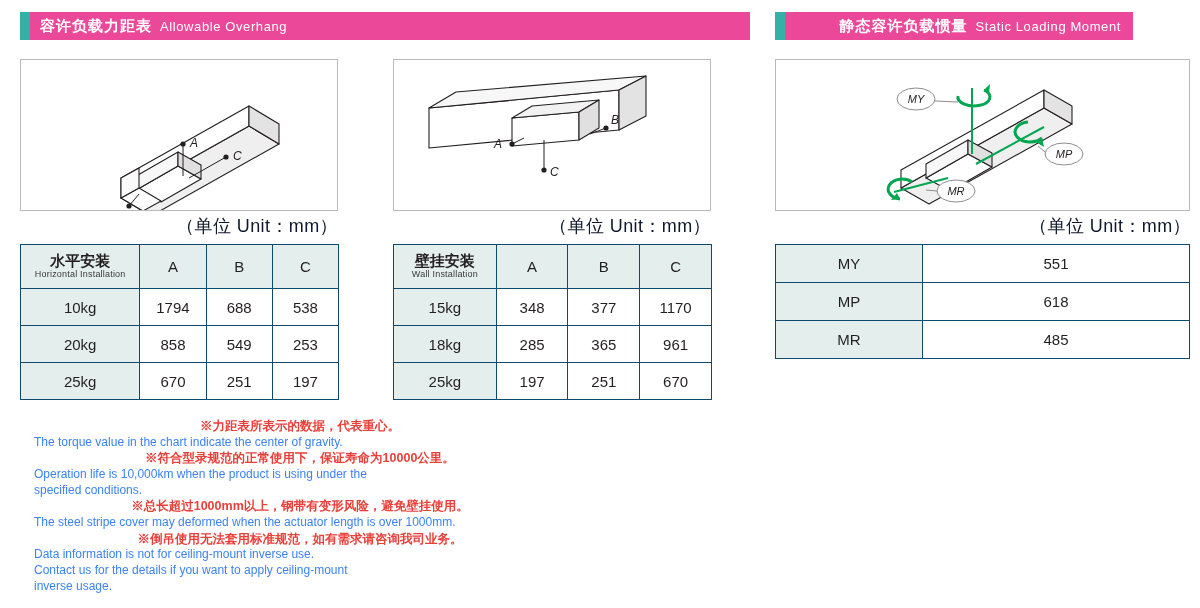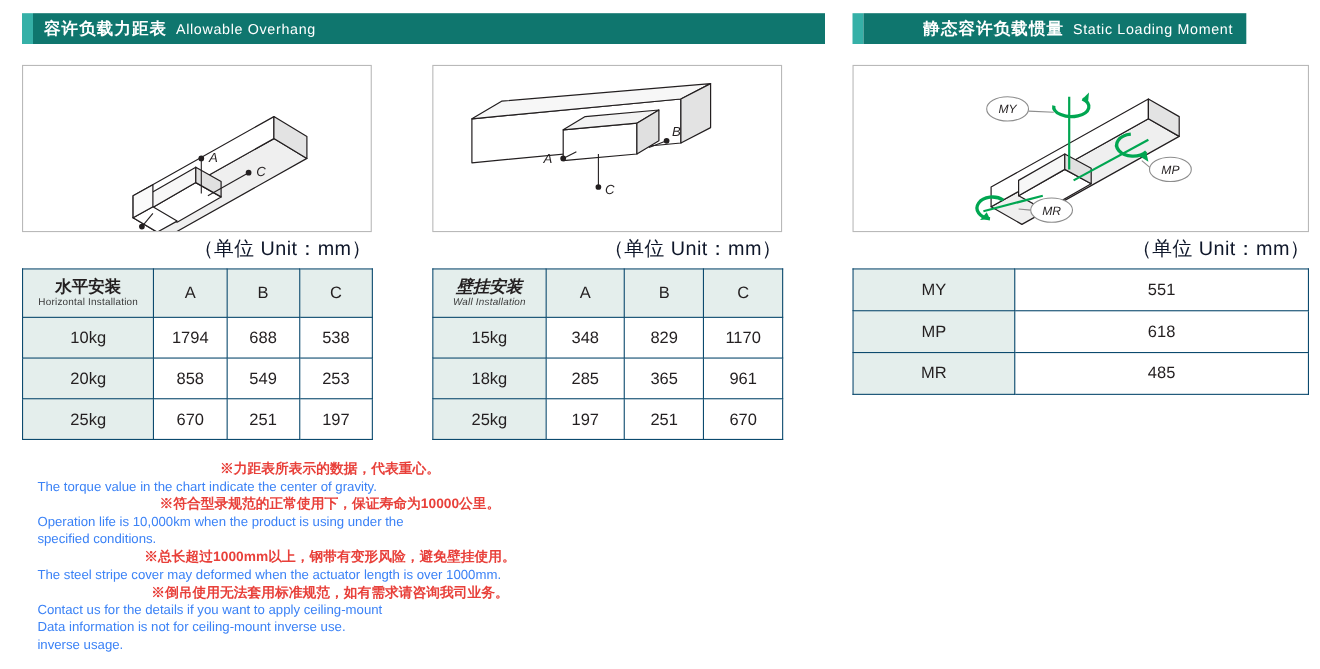--- a/index.html
+++ b/index.html
@@ -10,21 +10,21 @@
     font-family: "Liberation Sans", sans-serif;
     color: #231f20;
     overflow: hidden;
   }
   .page { position: relative; width: 1200px; height: 608px; }
 
   
   .sec-header { position: absolute; display: flex; align-items: stretch; height: 28px; }
   .sec-accent { width: 10px; background: #35b0a7; }
   .sec-bar {
-    background: #0f766e; color: #ffffff;
+    background: #ec4899; color: #ffffff;
     display: flex; align-items: center;
     padding: 0 12px 0 10px; white-space: nowrap;
   }
   .sec-cn { font-size: 15px; font-weight: bold; letter-spacing: 1px; }
   .sec-en { font-size: 13px; margin-left: 8px; letter-spacing: 0.6px; font-weight: normal; }
 
   
   .fig {
     position: absolute;
     border: 1px solid #b9b9b9;
@@ -216,34 +216,34 @@
         <td>670</td>
         <td>251</td>
         <td>197</td>
       </tr>
     </tbody>
   </table>
 
   <table class="dt" style="left:393px; top:244px; width:319px;">
     <thead>
       <tr>
-        <th class="hdr-label" style="width:103px;font-style:italic;">
+        <th class="hdr-label" style="width:103px;">
           <span class="hdr-cn">壁挂安装</span>
           <span class="hdr-en">Wall Installation</span>
         </th>
         <th style="width:72px;">A</th>
         <th style="width:72px;">B</th>
         <th style="width:72px;">C</th>
       </tr>
     </thead>
     <tbody>
       <tr>
         <td class="rowhead">15kg</td>
         <td>348</td>
-        <td>829</td>
+        <td>377</td>
         <td>1170</td>
       </tr>
       <tr>
         <td class="rowhead">18kg</td>
         <td>285</td>
         <td>365</td>
         <td>961</td>
       </tr>
       <tr>
         <td class="rowhead">25kg</td>
@@ -276,18 +276,18 @@
     <div class="note-en">The torque value in the chart indicate the center of gravity.</div>
 
     <div class="note-cn">※符合型录规范的正常使用下，保证寿命为10000公里。</div>
     <div class="note-en">Operation life is 10,000km when the product is using under the</div>
     <div class="note-en">specified conditions.</div>
 
     <div class="note-cn">※总长超过1000mm以上，钢带有变形风险，避免壁挂使用。</div>
     <div class="note-en">The steel stripe cover may deformed when the actuator length is over 1000mm.</div>
 
     <div class="note-cn">※倒吊使用无法套用标准规范，如有需求请咨询我司业务。</div>
+    <div class="note-en">Data information is not for ceiling-mount inverse use.</div>
     <div class="note-en">Contact us for the details if you want to apply ceiling-mount</div>
-    <div class="note-en">Data information is not for ceiling-mount inverse use.</div>
     <div class="note-en">inverse usage.</div>
   </div>
 
 </div>
 
 </body></html>

